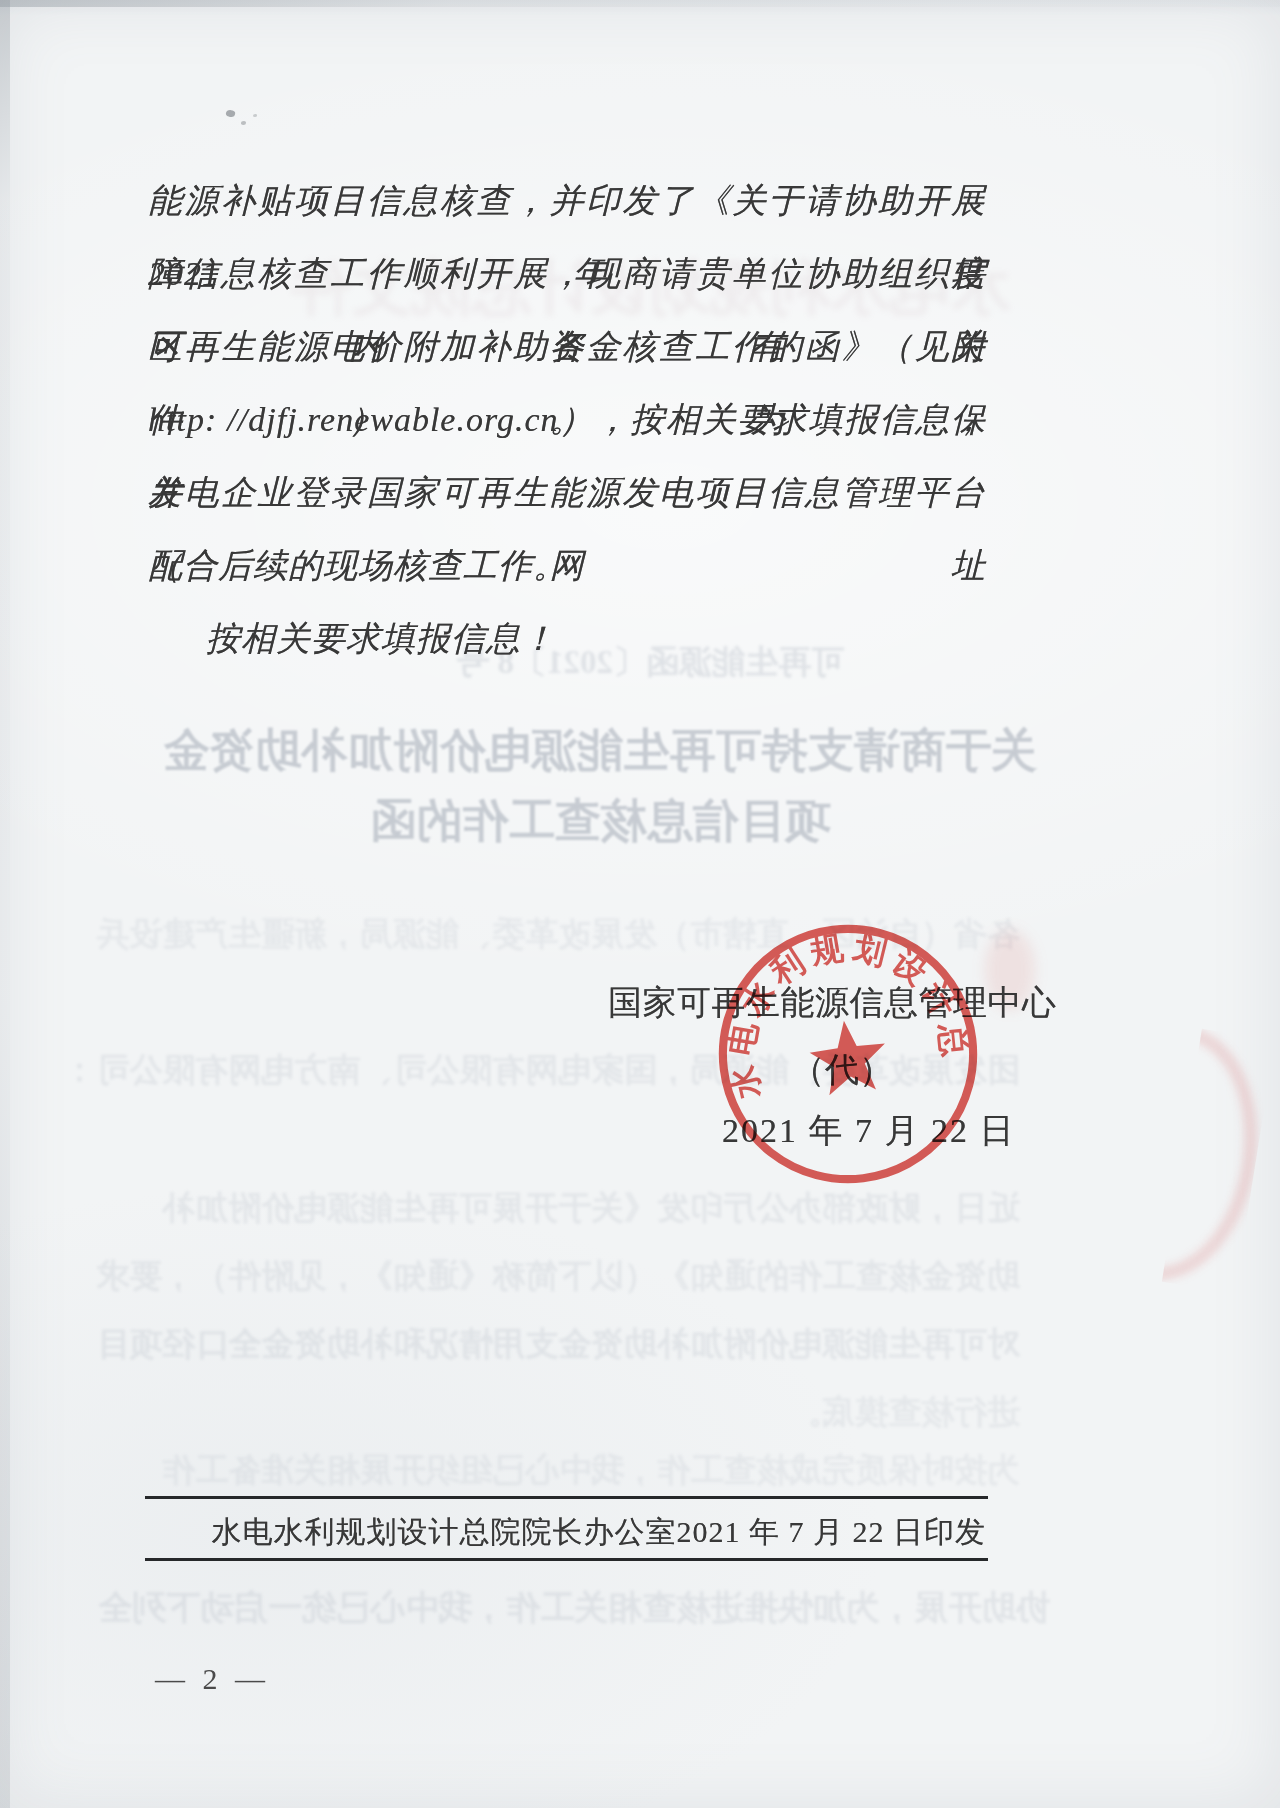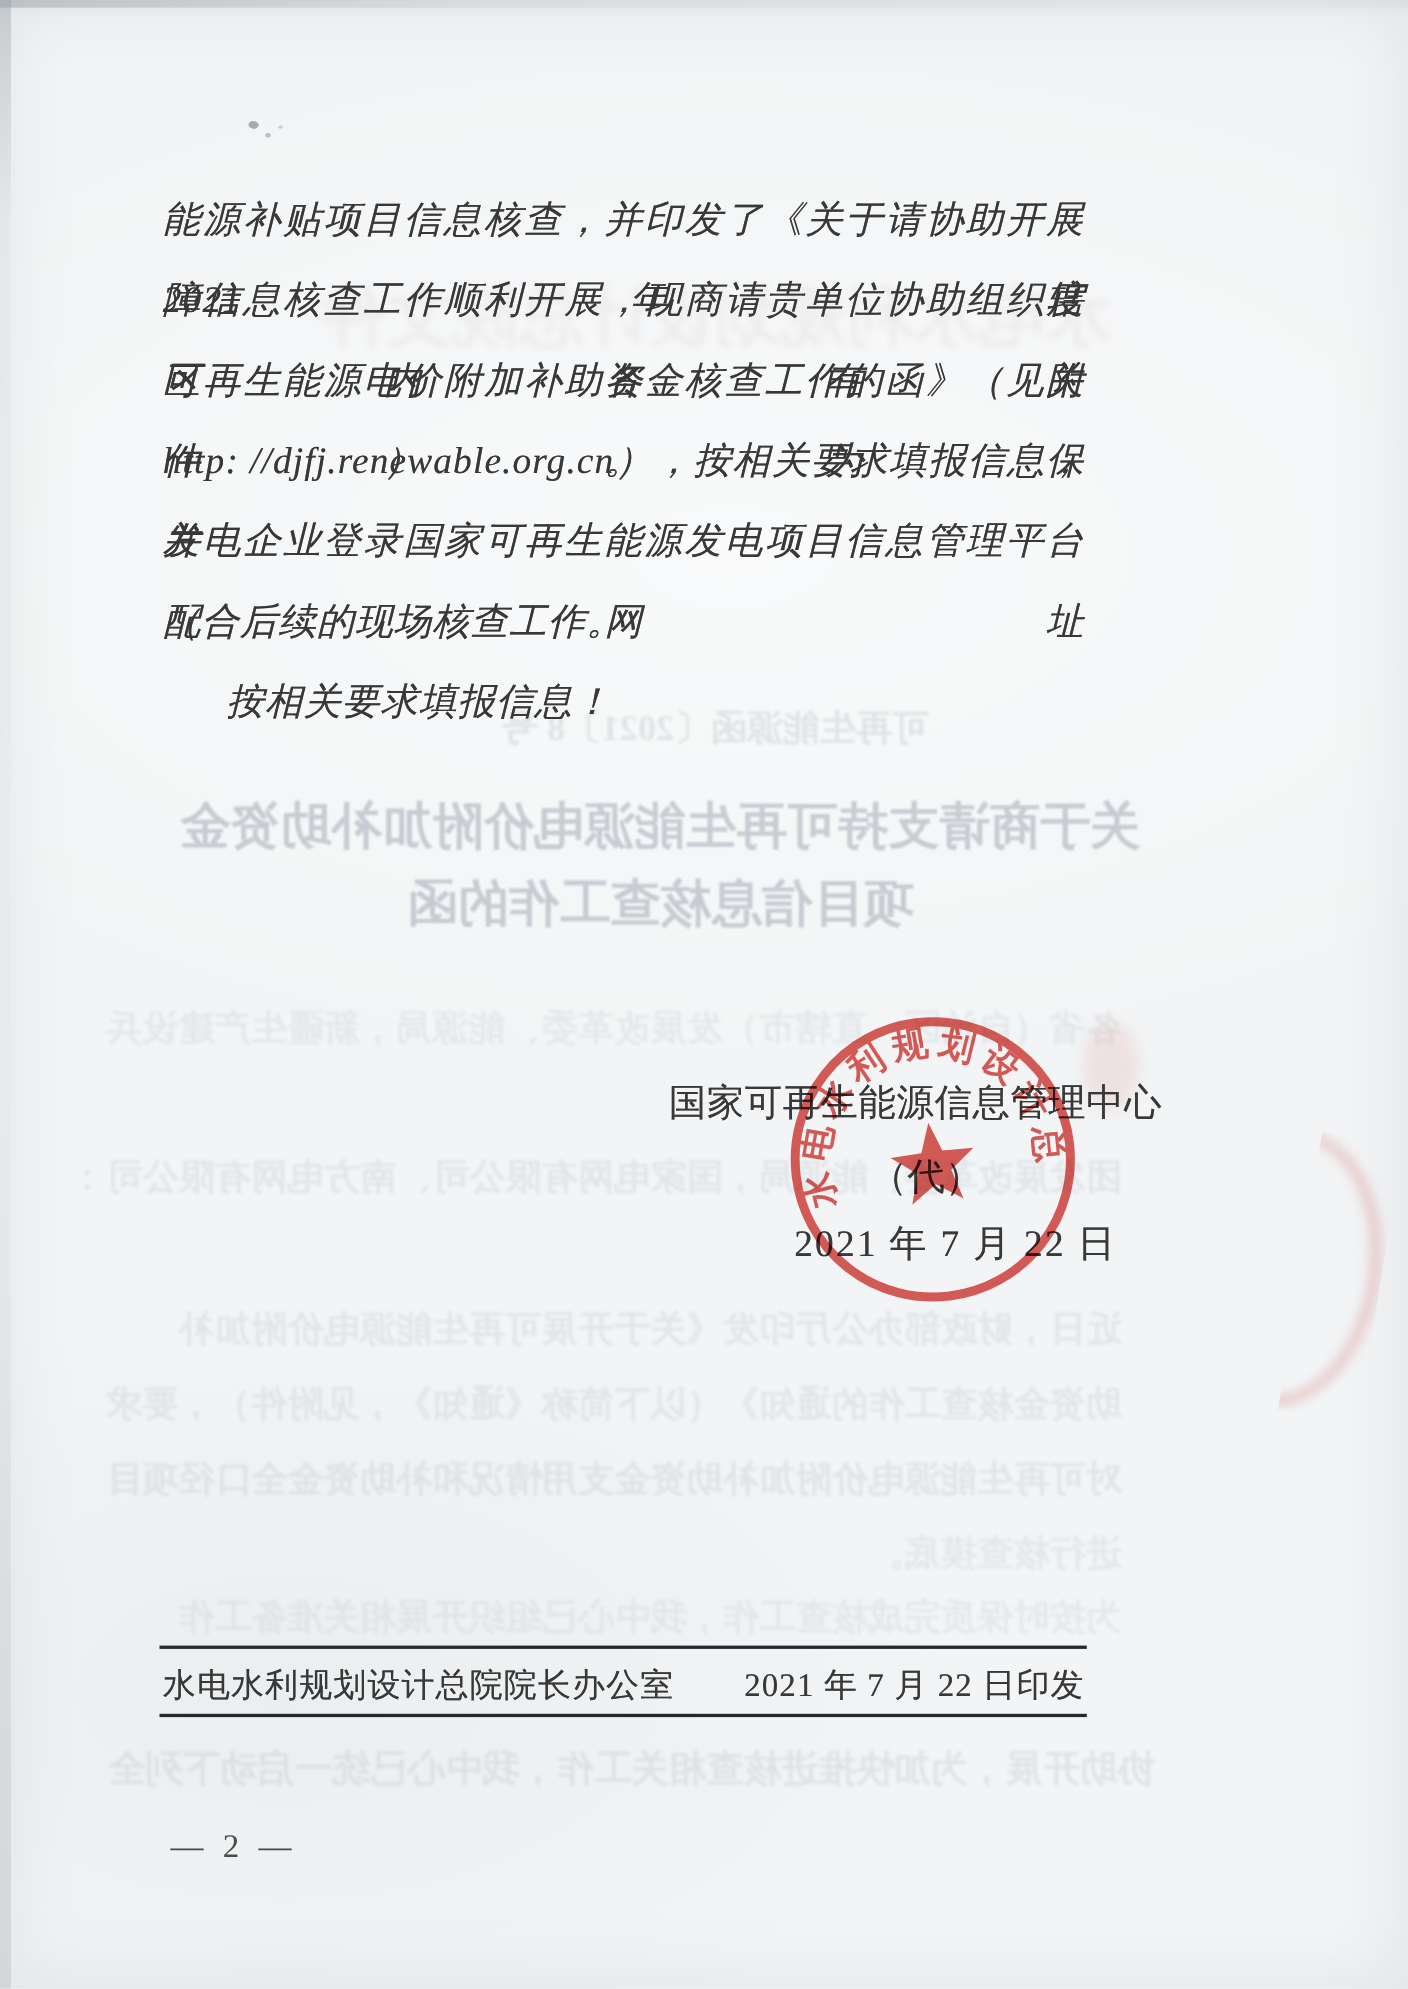--- a/index.html
+++ b/index.html
@@ -59,21 +59,21 @@
   .sig-note{position:absolute;left:791px;top:1047px;font-size:34px;z-index:3;}
   .sig-date{position:absolute;left:722px;top:1108px;font-size:34px;letter-spacing:2px;z-index:3;}
 
   .seal{position:absolute;left:695px;top:918px;width:306px;height:272px;
     transform:rotate(-7deg);opacity:.85;mix-blend-mode:multiply;z-index:4;}
 
   .footer-rule{position:absolute;left:145px;width:843px;height:3px;background:#26282a;z-index:3;}
   .rule-top{top:1496px;}
   .rule-bottom{top:1558px;}
   .footer-row{position:absolute;left:148px;top:1512px;width:838px;display:flex;
-    justify-content:space-between;font-size:30px;letter-spacing:1px;z-index:3;}
+    justify-content:flex-end;font-size:30px;letter-spacing:1px;z-index:3;}
   .page-num{position:absolute;left:155px;top:1662px;font-size:30px;letter-spacing:5px;color:#4a4a4a;z-index:3;}
 </style>
 </head>
 <body>
 
 <div class="page">
 
   <div class="edge-top"></div>
   <div class="edge-left"></div>
   <div class="speck s1"></div>

